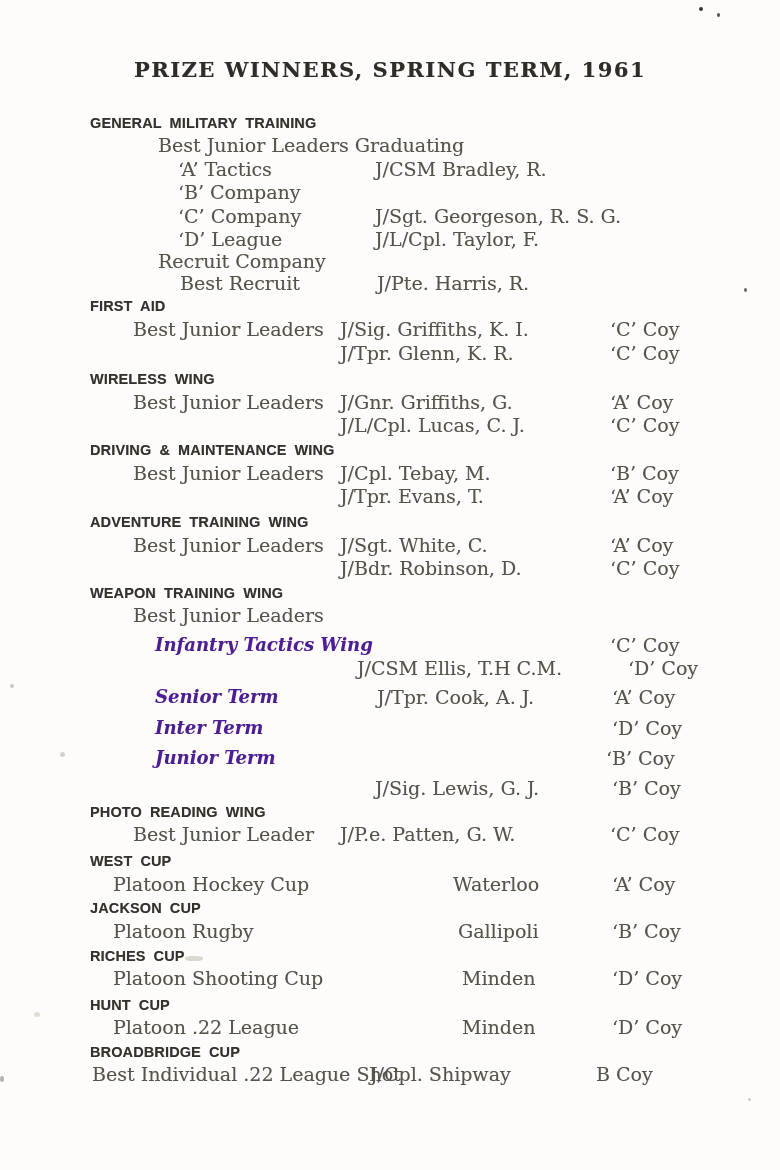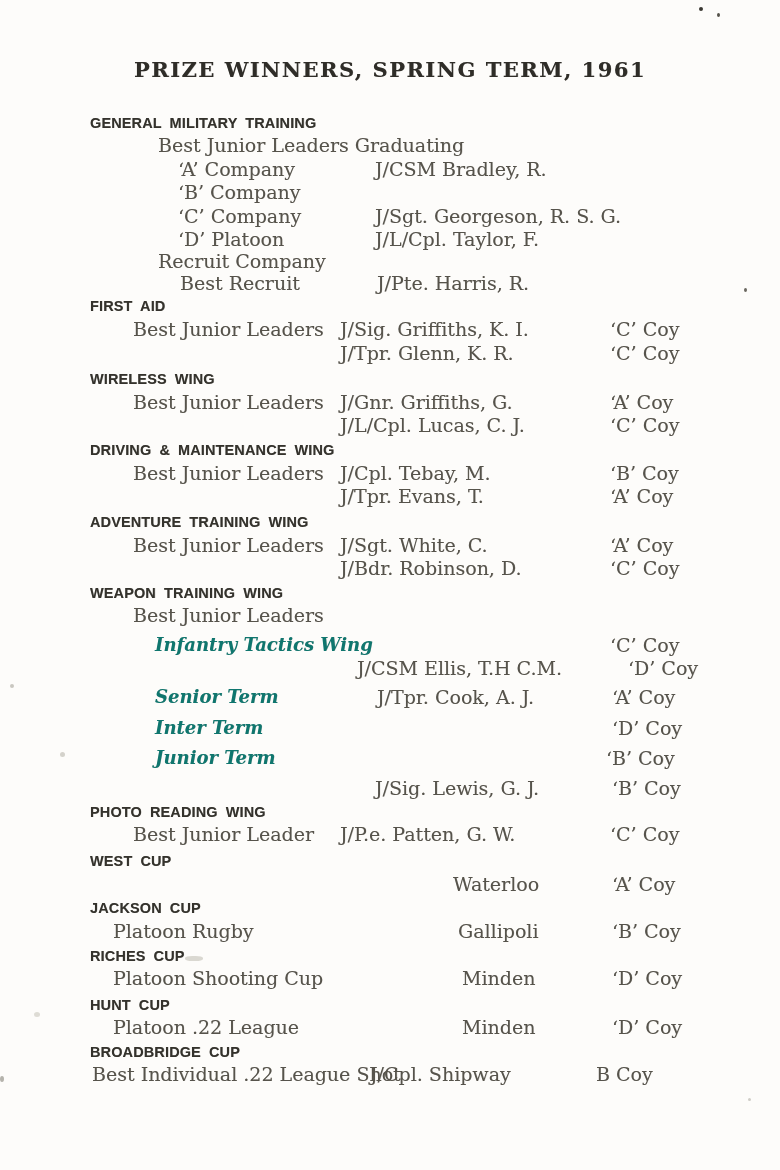--- a/index.html
+++ b/index.html
@@ -48,49 +48,49 @@
     text-shadow:0.3px 0.3px 0 rgba(86,83,75,0.30);
   }
   .cell{
     position:absolute;
     white-space:nowrap;
     top:0;
   }
   .italic{
     font-style:italic;
     font-weight:bold;
-    color:#0f766e;
+    color:#4c1d95;
     font-size:18px;
   }
   .speck{position:absolute;border-radius:50%;}
 </style>
 </head>
 <body>
 
 <div class="page">
 
   <h1 class="title">PRIZE WINNERS, SPRING TERM, 1961</h1>
 
   <div class="sec-heading" style="top:114px">GENERAL MILITARY TRAINING</div>
   <div class="row" style="top:134px">
     <span class="cell" style="left:158px">Best Junior Leaders Graduating</span>
   </div>
   <div class="row" style="top:158px">
-    <span class="cell" style="left:178px">‘A’ Company</span>
+    <span class="cell" style="left:178px">‘A’ Tactics</span>
     <span class="cell" style="left:375px">J/CSM Bradley, R.</span>
   </div>
   <div class="row" style="top:181px">
     <span class="cell" style="left:178px">‘B’ Company</span>
   </div>
   <div class="row" style="top:205px">
     <span class="cell" style="left:178px">‘C’ Company</span>
     <span class="cell" style="left:375px">J/Sgt. Georgeson, R. S. G.</span>
   </div>
   <div class="row" style="top:228px">
-    <span class="cell" style="left:178px">‘D’ Platoon</span>
+    <span class="cell" style="left:178px">‘D’ League</span>
     <span class="cell" style="left:375px">J/L/Cpl. Taylor, F.</span>
   </div>
   <div class="row" style="top:272px">
     <span class="cell" style="left:180px">Best Recruit</span>
     <span class="cell" style="left:377px">J/Pte. Harris, R.</span>
   </div>
   <div class="row" style="top:250px">
     <span class="cell" style="left:158px">Recruit Company</span>
   </div>
 
@@ -170,20 +170,21 @@
 
   <div class="sec-heading" style="top:803px">PHOTO READING WING</div>
   <div class="row" style="top:823px">
     <span class="cell" style="left:133px">Best Junior Leader</span>
     <span class="cell" style="left:340px">J/P.e. Patten, G. W.</span>
     <span class="cell" style="left:610px">‘C’ Coy</span>
   </div>
 
   <div class="sec-heading" style="top:852px">WEST CUP</div>
   <div class="row" style="top:873px">
+    <span class="cell" style="left:113px">Platoon Hockey Cup</span>
     <span class="cell" style="left:453px">Waterloo</span>
     <span class="cell" style="left:612px">‘A’ Coy</span>
   </div>
 
   <div class="sec-heading" style="top:899px">JACKSON CUP</div>
   <div class="row" style="top:920px">
     <span class="cell" style="left:113px">Platoon Rugby</span>
     <span class="cell" style="left:458px">Gallipoli</span>
     <span class="cell" style="left:612px">‘B’ Coy</span>
   </div>

